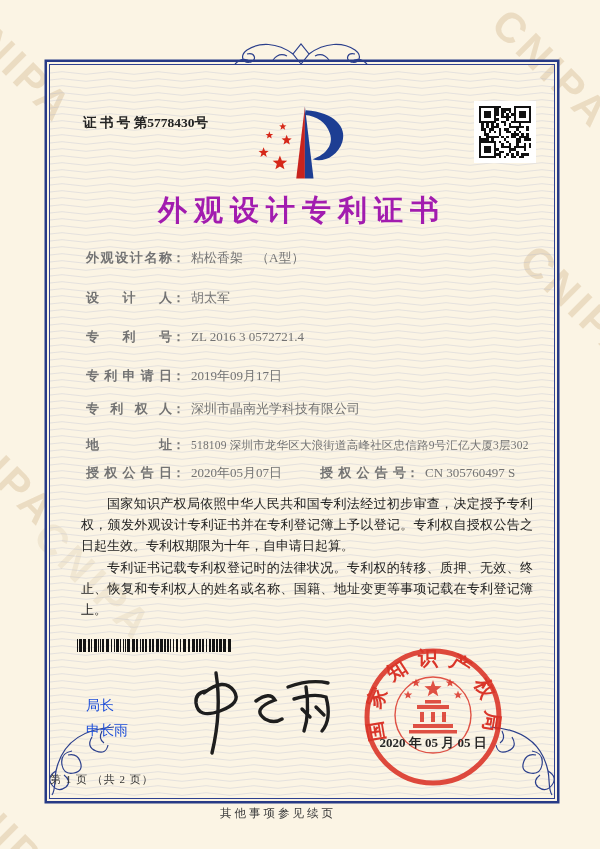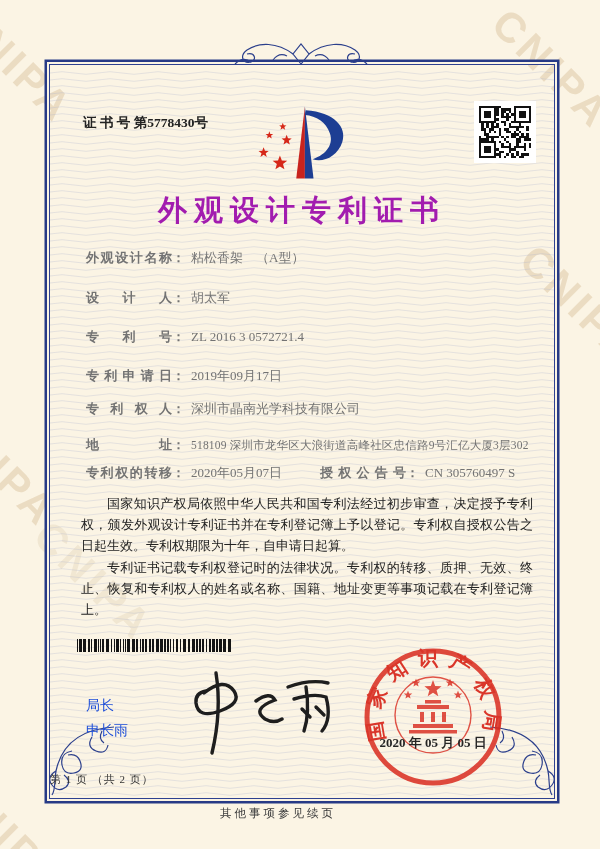--- a/index.html
+++ b/index.html
@@ -225,21 +225,21 @@
       <div class="abs row" style="top:302px">
         <span class="lab">专利申请日</span><span class="colon">：</span><span class="val">2019年09月17日</span>
       </div>
       <div class="abs row" style="top:335px">
         <span class="lab">专利权人</span><span class="colon">：</span><span class="val">深圳市晶南光学科技有限公司</span>
       </div>
       <div class="abs row" style="top:371px">
         <span class="lab">地址</span><span class="colon">：</span><span class="val val-small">518109 深圳市龙华区大浪街道高峰社区忠信路9号汇亿大厦3层302</span>
       </div>
       <div class="abs row" style="top:399px">
-        <span class="lab">专利权的转移</span><span class="colon">：</span><span class="val">2020年05月07日</span>
+        <span class="lab">授权公告日</span><span class="colon">：</span><span class="val">2020年05月07日</span>
         <span class="pair2">
           <span class="lab">授权公告号</span><span class="colon">：</span><span class="val">CN 305760497 S</span>
         </span>
       </div>
 
       <div class="abs paras">
         <p>国家知识产权局依照中华人民共和国专利法经过初步审查，决定授予专利权，颁发外观设计专利证书并在专利登记簿上予以登记。专利权自授权公告之日起生效。专利权期限为十年，自申请日起算。</p>
         <p>专利证书记载专利权登记时的法律状况。专利权的转移、质押、无效、终止、恢复和专利权人的姓名或名称、国籍、地址变更等事项记载在专利登记簿上。</p>
       </div>
 

